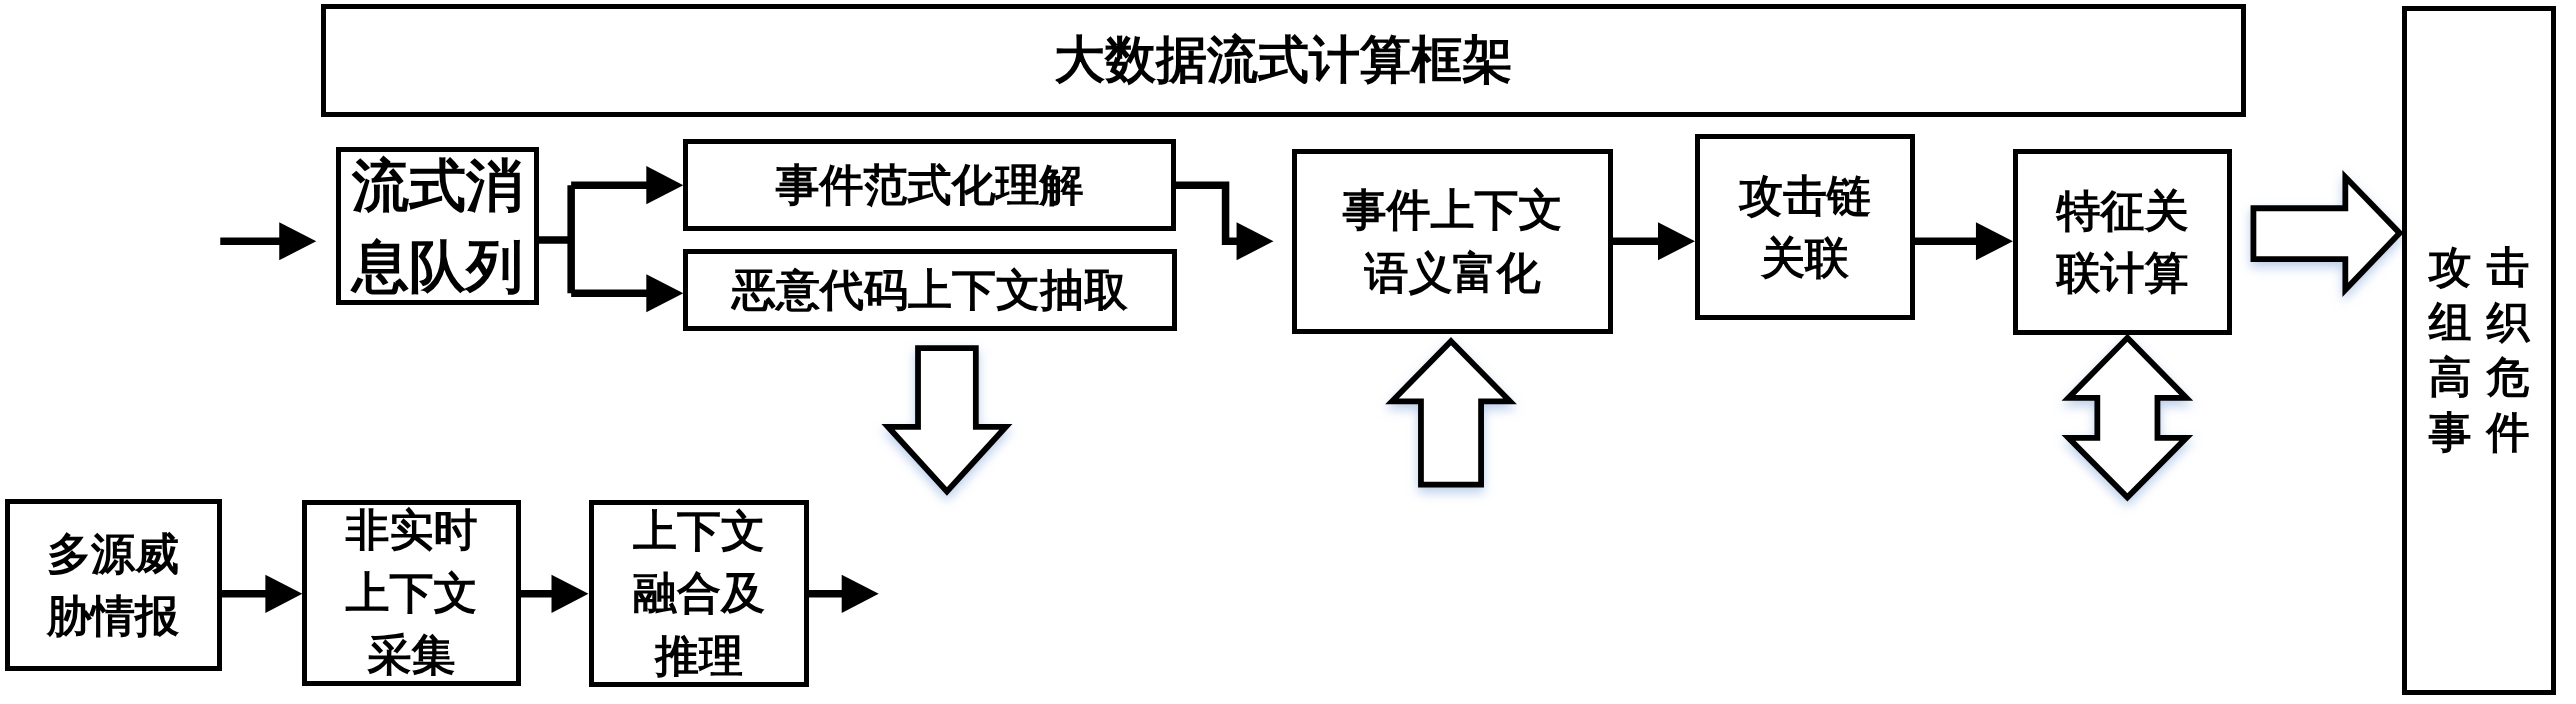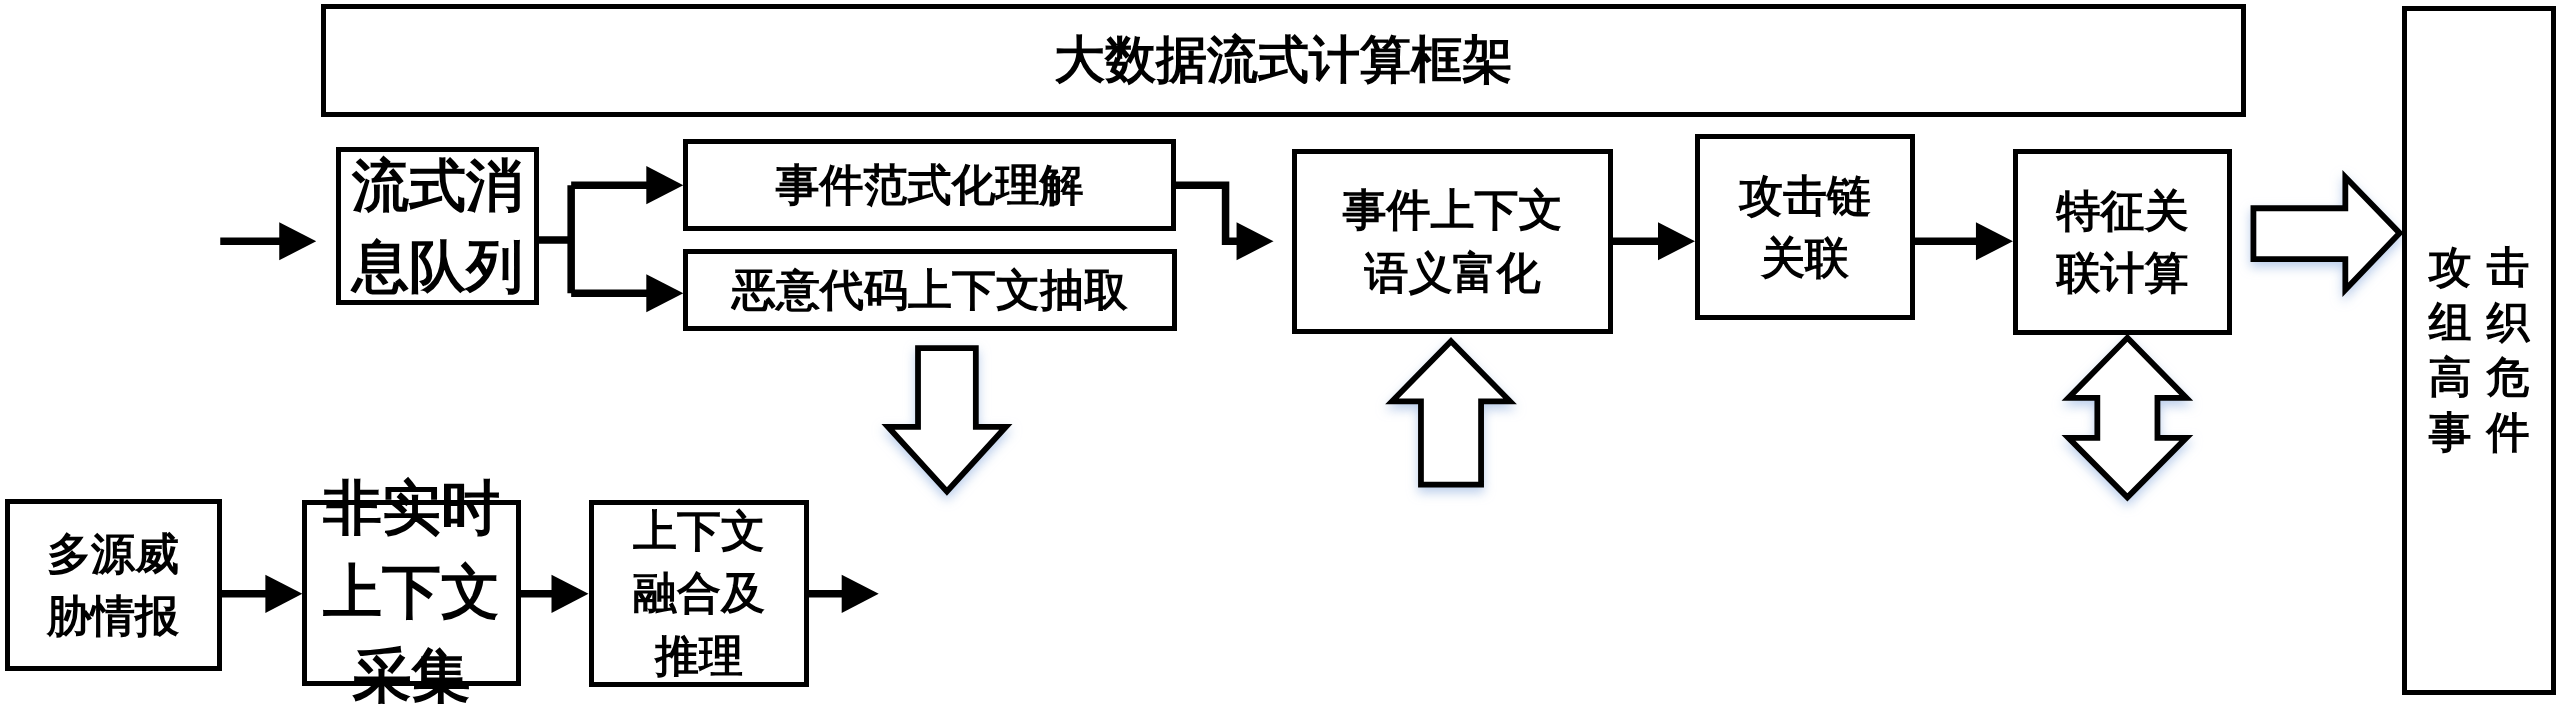--- a/index.html
+++ b/index.html
@@ -26,21 +26,21 @@
   .n-alert     {left:5.8px;   top:5.8px;   width:215px;  height:328px;  font-size:45px; line-height:1.34;}
   .n-framework {left:321px;  top:3.5px;    width:1925px; height:113px;  font-size:51px; line-height:1.1;}
   .n-queue     {left:316px;  top:147px;  width:203px;  height:158px;  font-size:57px;margin-left:20px;}
   .n-norm      {left:683px; top:139px;  width:493px;  height:92px;  font-size:44px; line-height:1.1;}
   .n-malware   {left:683px; top:249px;  width:494px;  height:82px;  font-size:44px; line-height:1.1;text-align:center;}
   .n-semantic  {left:1274px; top:149px;  width:321px;  height:185px;  font-size:44px;margin-left:18px;}
   .n-chain     {left:1695px; top:134px;  width:220px;  height:186px;  font-size:44px;}
   .n-feature   {left:2013px; top:149px;  width:219px;  height:186px;  font-size:44px;}
   .n-highrisk  {left:2402px; top:5.8px;   width:154px;  height:689px; font-size:43px; line-height:1.28; letter-spacing:15px; padding-left:15px;}
   .n-intel     {left:4.6px;    top:499px;  width:217px;  height:172px;  font-size:44px;}
-  .n-collect   {left:302px;  top:500px;  width:219px;  height:186px;  font-size:59px;}
+  .n-collect   {left:302px;  top:500px;  width:219px;  height:186px;  font-size:44px;}
   .n-fusion    {left:589px; top:500px;  width:220px;  height:187px;  font-size:44px;}
   .n-knowledge {left:879px; top:498px;  width:1313px; height:188px;  font-size:46px; line-height:1.1;}
   .solid-edge{stroke:#000000;stroke-width:13;fill:none;}
   .solid-head{fill:#000000;stroke:none;}
   .hollow{fill:#ffffff;stroke:#000000;stroke-width:10;stroke-linejoin:miter;
           filter:drop-shadow(0px 9px 9px rgba(150,180,225,0.65));}
 </style>
 </head>
 <body>
 

